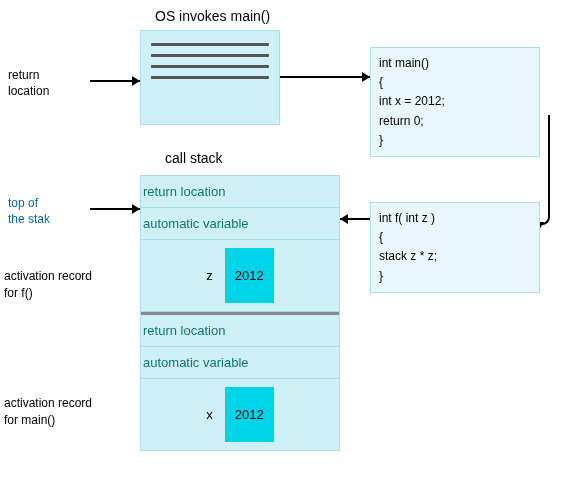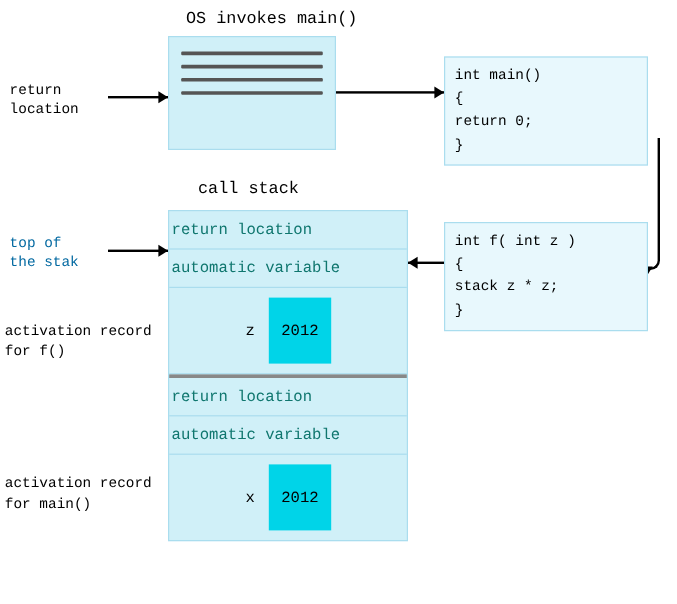--- a/index.html
+++ b/index.html
@@ -10,21 +10,20 @@
       font-family: Arial, sans-serif;
       font-size: 13px;
       position: relative;
       overflow: hidden;
     }
 
     .diagram-container {
       position: relative;
       width: 564px;
       height: 503px;
-      font-family: Liberation Mono, monospace;
     }
 
     
     .os-title {
       position: absolute;
       top: 8px;
       left: 155px;
       font-size: 14px;
       color: #000;
     }
@@ -219,21 +218,21 @@
       top: 395px;
       left: 4px;
       font-size: 12px;
       line-height: 1.4;
       color: #000;
     }
 
     
     .code-box-bottom {
       position: absolute;
-      top: 185px;
+      top: 202px;
       left: 370px;
       width: 170px;
       background: #e8f8fd;
       border: 1px solid #aaddee;
       padding: 6px 8px;
       font-size: 12px;
       line-height: 1.6;
       color: #000;
     }
 
@@ -297,20 +296,21 @@
   </div>
 
   <div class="label-return-top">return<br>location</div>
   <div class="arrow-return-top"></div>
 
   <div class="arrow-stack-to-code"></div>
 
   <div class="code-box-top">
     <div>int main()</div>
     <div>{</div>
+    <div>  int x = 2012;</div>
     <div>  return 0;</div>
     <div>}</div>
   </div>
 
   <div class="arrow-right-curve"></div>
   <div class="arrow-right-curve-tip"></div>
 
   <div class="call-stack-label">call stack</div>
 
   <div class="call-stack-container">

